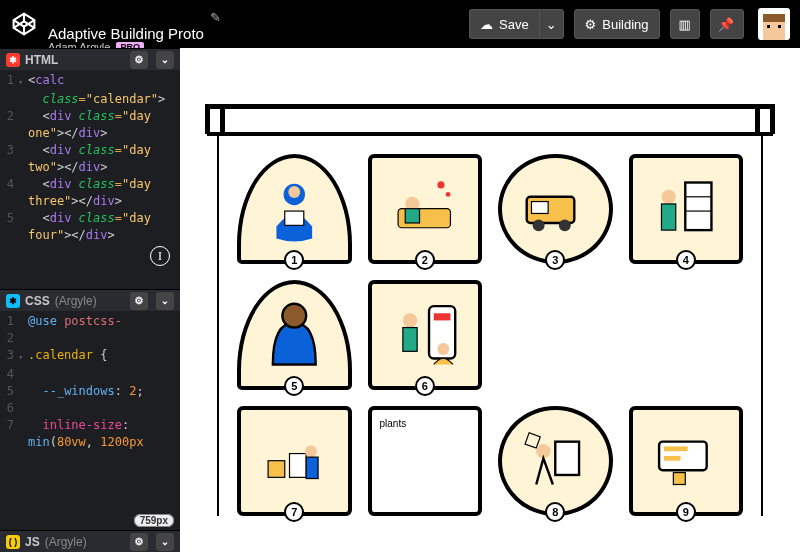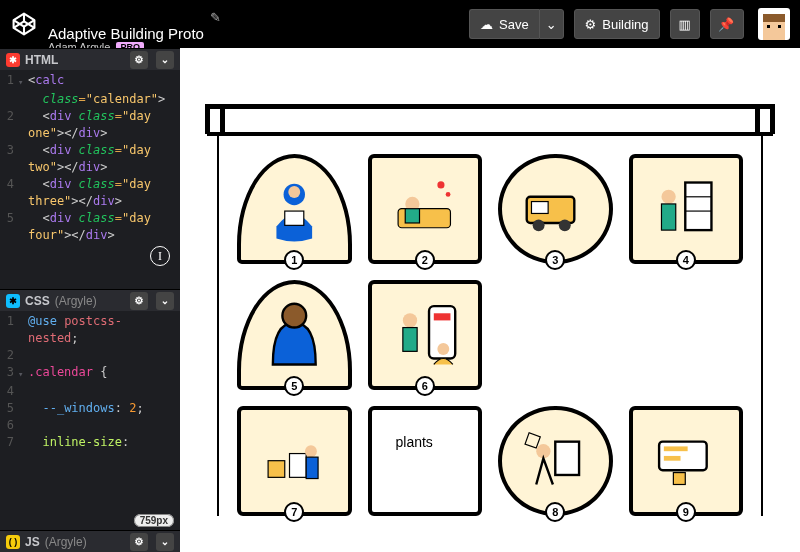--- a/index.html
+++ b/index.html
@@ -36,41 +36,41 @@
   .panel-header .badge-box.js { background:#f5cb0c; color:#000; }
   .panel-header .variant { color:#888; font-weight:400; }
   .panel-header .phspacer { flex:1; }
   .ph-iconbtn { width:18px; height:18px; background:#444; border-radius:3px; display:flex; align-items:center; justify-content:center; color:#fff; font-size:10px; cursor:pointer; margin-left:3px;}
   .panel-body { flex: 1; overflow: hidden; padding: 2px 0; position: relative; }
   .code-line { display: flex; align-items: flex-start; min-height: 17px; line-height: 17px; padding-right:4px; flex-wrap:nowrap; }
   .ln { width: 18px; text-align: right; color: #555; padding-right: 4px; flex-shrink:0; user-select:none;}
   .fold { width:10px; color:#56575e; flex-shrink:0; font-size:9px; padding-top:2px;}
   .code { white-space: pre-wrap; word-break: break-all; }
   .t-tag { color:#ab7aef; } .t-attr{ color:#22c55e; font-style:italic;} .t-op{ color:#e0a44a;} .t-str{ color:#f8c76c;} .t-punc{color:#ccc;}
-  .t-blue{ color:#61afef;} .t-sel{ color:#ec4899;} .t-prop{color:#bef264;} .t-num{color:#f79a32;} .t-id{color:#e06c75;}
+  .t-blue{ color:#61afef;} .t-sel{ color:#eab308;} .t-prop{color:#ec4899;} .t-num{color:#f79a32;} .t-id{color:#e06c75;}
   .html-body { height: 208px; }
   .css-body  { flex:1; }
   .cursor-pill { position:absolute; bottom:3px; right:6px; background:#eee; color:#333; border-radius:10px; font-size:10px; padding:1px 6px; font-family:-apple-system,sans-serif; font-weight:600; box-shadow:0 0 0 1px #888 inset;}
   .text-cursor-gfx { position:absolute; right:10px; top:176px; width:20px;height:20px;border:1px solid #fff; border-radius:50%; display:flex;align-items:center;justify-content:center;color:#fff;font-family:serif;}
 
   
   .preview { flex: 1; background: #fff; display:flex; justify-content:center; overflow:hidden; }
   .building { margin-top: 56px; width: 570px; }
   .roof { height: 30px; border: 5px solid #000; border-bottom: none; }
   .roof-inner { margin: 0 10px; height: 100%; border-left:5px solid #000; border-right:5px solid #000; border-top:none; }
   .grid { border-left:2px solid #000; border-right:2px solid #000; margin: 0 12px; background:#fff; padding: 20px 18px 0; display:grid; grid-template-columns: repeat(4, 1fr); grid-auto-rows: 110px; gap: 16px; position:relative; }
   .grid::before{ content:""; position:absolute; left:-12px; right:-12px; top:-2px; height:4px; background:#000;}
   .win { border:4px solid #000; border-radius:6px; background:#fff4d6; position:relative; display:flex; align-items:center; justify-content:center; }
   .win.arch { border-top-left-radius: 70px 110px; border-top-right-radius: 70px 110px; }
   .win.circle { border-radius: 50%; }
   .win.tall { grid-row: span 2; }
   .win.wide { grid-column: span 2; }
   .win .num { position:absolute; bottom:-10px; left:50%; transform:translateX(-50%); width:20px; height:20px; background:#fff; border:2px solid #000; border-radius:50%; font-size:11px; font-weight:600; display:flex; align-items:center; justify-content:center; font-family:-apple-system,sans-serif;}
   .win svg { width:70%; height:70%; }
-  .blank { border:4px solid #000; border-radius:6px; background:#fff; padding:24px; font-family:-apple-system,sans-serif; font-size:14px; }
+  .blank { border:4px solid #000; border-radius:6px; background:#fff; padding:8px; font-family:-apple-system,sans-serif; font-size:10px; }
 </style>
 </head>
 <body>
 
 <div class="header">
   <div class="logo">
     <svg viewBox="0 0 100 100" width="26" height="26" fill="none" stroke="#fff" stroke-width="8" stroke-linejoin="round">
       <polygon points="50,10 90,35 90,65 50,90 10,65 10,35"></polygon>
       <polyline points="10,35 50,60 90,35"></polyline>
       <polyline points="10,65 50,40 90,65"></polyline>
@@ -194,25 +194,20 @@
       <span class="ph-iconbtn">⌄</span>
     </div>
     <div class="panel-body css-body" id="css-lines">
       <div class="cursor-pill">759px</div>
     <div class="code-line">
           <span class="ln">1</span>
           <span class="fold"></span>
           <span class="code"><span class="t-blue">@use</span> <span class="t-id">postcss-</span></span>
         </div>
         <div class="code-line">
-          <span class="ln"></span>
-          <span class="fold"></span>
-          <span class="code"><span class="t-id">nested</span><span class="t-punc">;</span></span>
-        </div>
-        <div class="code-line">
           <span class="ln">2</span>
           <span class="fold"></span>
           <span class="code"></span>
         </div>
         <div class="code-line">
           <span class="ln">3</span>
           <span class="fold">▾</span>
           <span class="code"><span class="t-sel">.calendar</span> <span class="t-punc">{</span></span>
         </div>
         <div class="code-line">
@@ -226,20 +221,25 @@
         </div>
         <div class="code-line">
           <span class="ln">6</span>
           <span class="fold"></span>
           <span class="code"></span>
         </div>
         <div class="code-line">
           <span class="ln">7</span>
           <span class="fold"></span>
           <span class="code">  <span class="t-prop">inline-size</span><span class="t-punc">:</span></span>
+        </div>
+        <div class="code-line">
+          <span class="ln"></span>
+          <span class="fold"></span>
+          <span class="code"><span class="t-blue">min</span><span class="t-punc">(</span><span class="t-num">80vw</span><span class="t-punc">,</span> <span class="t-num">1200px</span></span>
         </div>
       </div>
 
     <div class="panel-header">
       <span class="badge-box js">( )</span>
       <span>JS</span>
       <span class="variant">(Argyle)</span>
       <span class="phspacer"></span>
       <span class="ph-iconbtn">⚙</span>
       <span class="ph-iconbtn">⌄</span>

